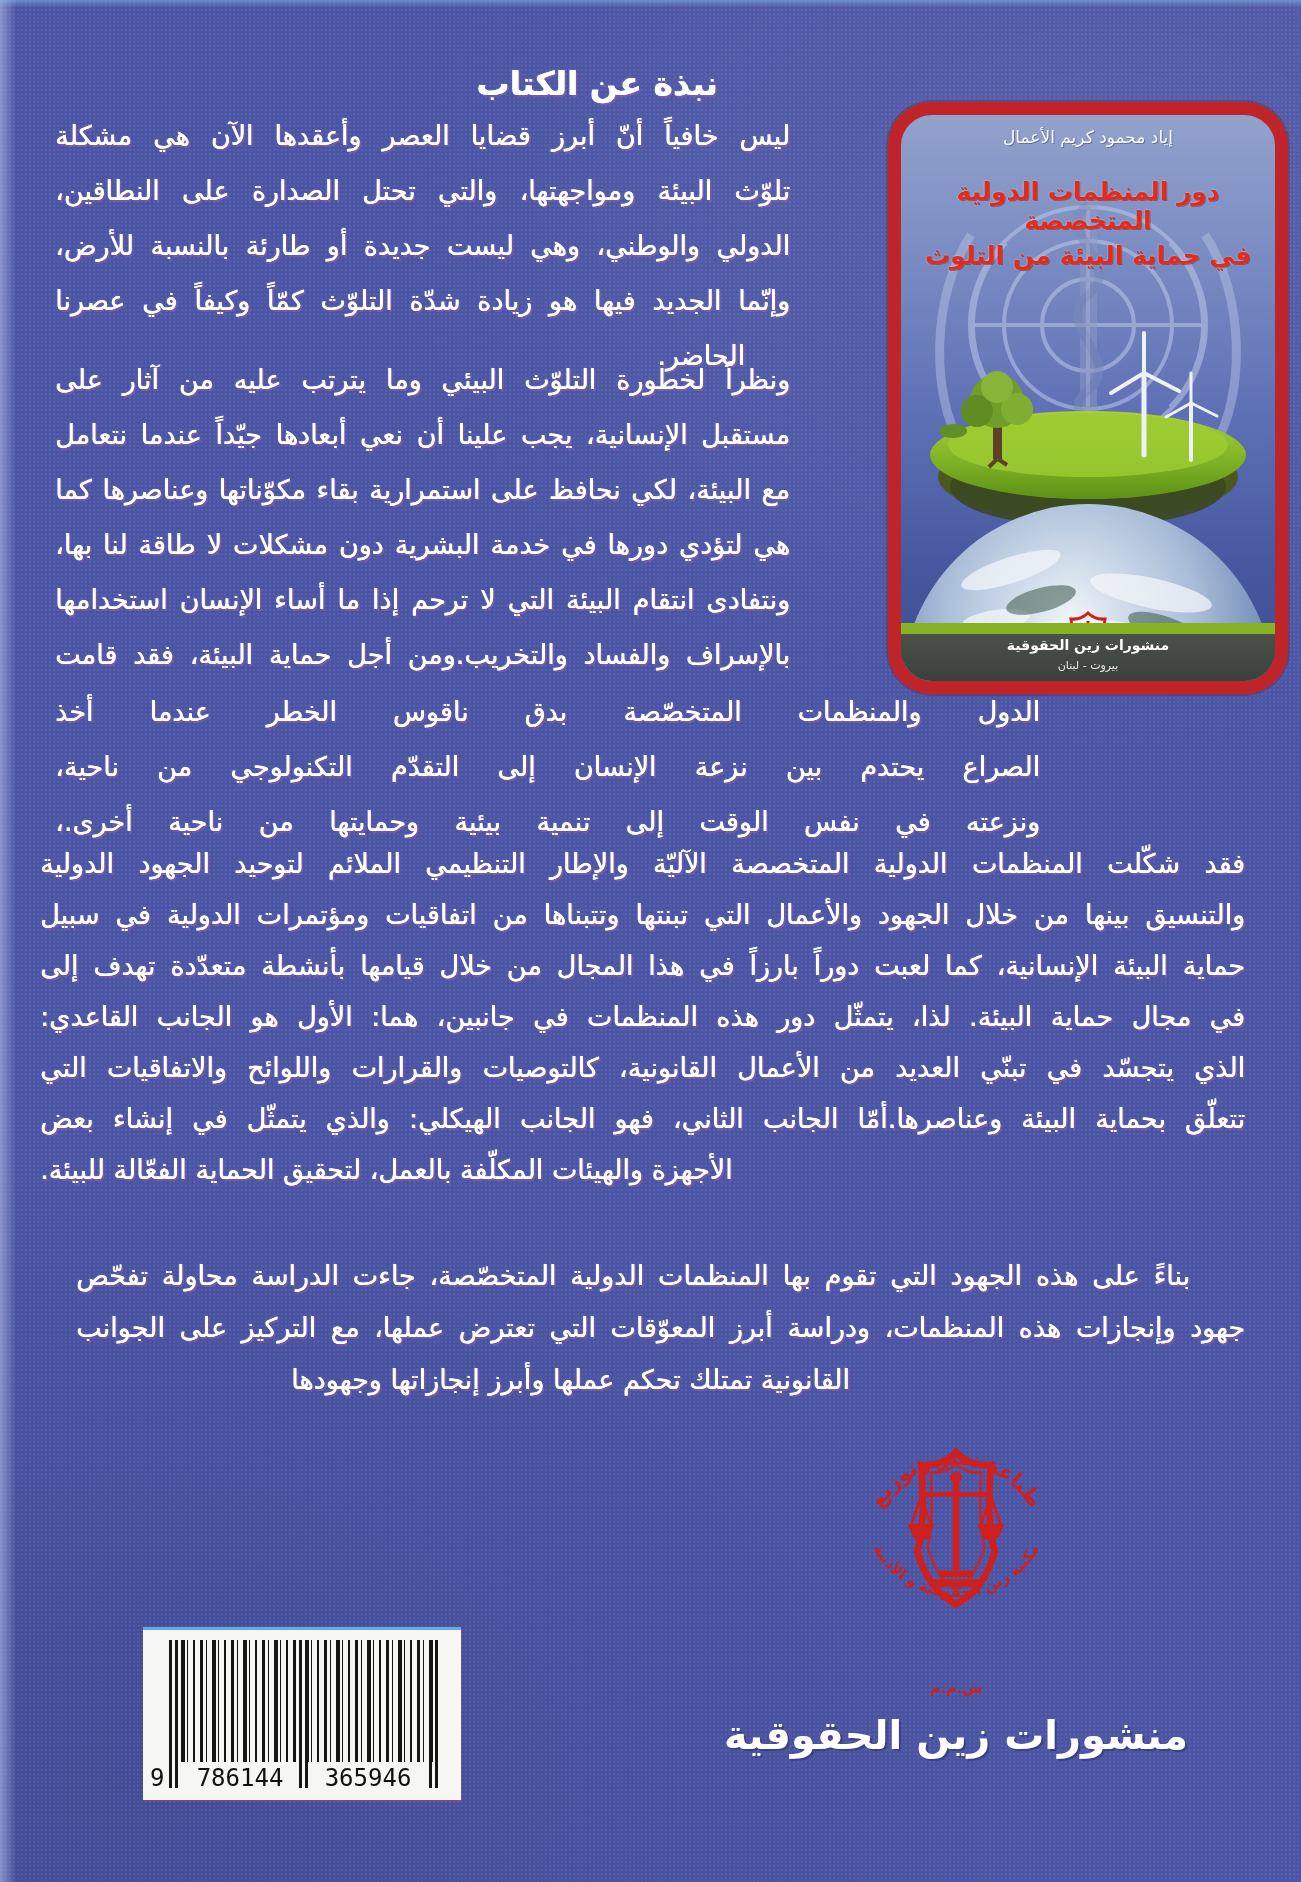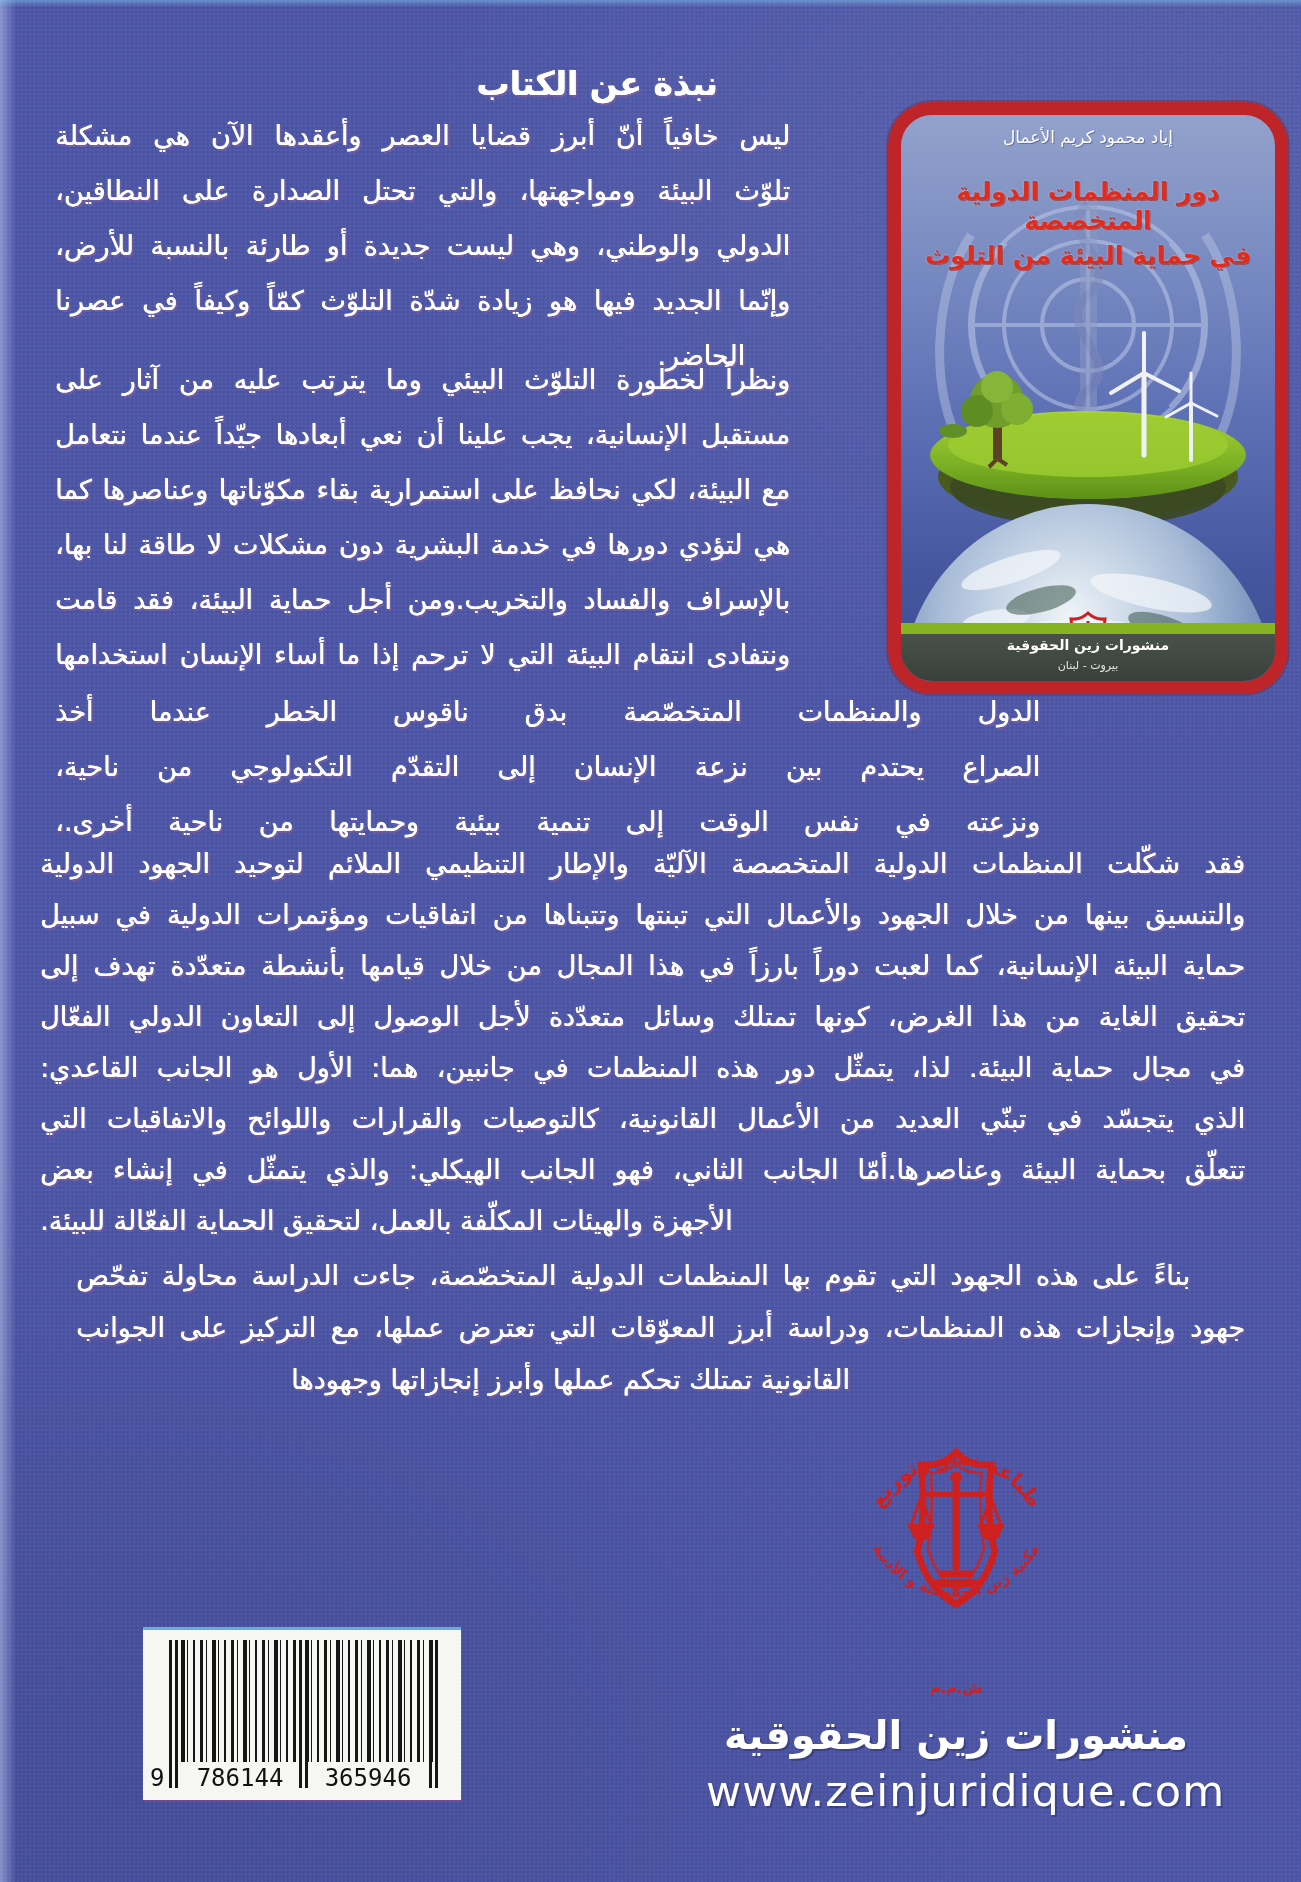--- a/index.html
+++ b/index.html
@@ -90,35 +90,34 @@
     <div class="ar line">الدولي والوطني، وهي ليست جديدة أو طارئة بالنسبة للأرض،</div>
     <div class="ar line">وإنّما الجديد فيها هو زيادة شدّة التلوّث كمّاً وكيفاً في عصرنا</div>
     <div class="ar line end-right">الحاضر.</div>
   </div>
 
   <div class="col" style="left:55px;top:352px;width:735px;">
     <div class="ar line">ونظراً لخطورة التلوّث البيئي وما يترتب عليه من آثار على</div>
     <div class="ar line">مستقبل الإنسانية، يجب علينا أن نعي أبعادها جيّداً عندما نتعامل</div>
     <div class="ar line">مع البيئة، لكي نحافظ على استمرارية بقاء مكوّناتها وعناصرها كما</div>
     <div class="ar line">هي لتؤدي دورها في خدمة البشرية دون مشكلات لا طاقة لنا بها،</div>
+    <div class="ar line">ونتفادى انتقام البيئة التي لا ترحم إذا ما أساء الإنسان استخدامها</div>
     <div class="ar line">بالإسراف والفساد والتخريب.ومن أجل حماية البيئة، فقد قامت</div>
-    <div class="ar line">ونتفادى انتقام البيئة التي لا ترحم إذا ما أساء الإنسان استخدامها</div>
   </div>
 
   <div class="col" style="left:55px;top:684px;width:985px;">
     <div class="ar line">الدول والمنظمات المتخصّصة بدق ناقوس الخطر عندما أخذ</div>
     <div class="ar line">الصراع يحتدم بين نزعة الإنسان إلى التقدّم التكنولوجي من ناحية،</div>
     <div class="ar line">ونزعته في نفس الوقت إلى تنمية بيئية وحمايتها من ناحية أخرى.،</div>
   </div>
 
   <div class="col p3" style="left:40px;top:838px;width:1205px;">
     <div class="ar line">فقد شكّلت المنظمات الدولية المتخصصة الآليّة والإطار التنظيمي الملائم لتوحيد الجهود الدولية</div>
     <div class="ar line">والتنسيق بينها من خلال الجهود والأعمال التي تبنتها وتتبناها من اتفاقيات ومؤتمرات الدولية في سبيل</div>
     <div class="ar line">حماية البيئة الإنسانية، كما لعبت دوراً بارزاً في هذا المجال من خلال قيامها بأنشطة متعدّدة تهدف إلى</div>
-    <div class="ar line">تحقيق الغاية من هذا الغرض، كونها تمتلك وسائل متعدّدة لأجل الوصول إلى التعاون الدولي الفعّال</div>
     <div class="ar line">في مجال حماية البيئة. لذا، يتمثّل دور هذه المنظمات في جانبين، هما: الأول هو الجانب القاعدي:</div>
     <div class="ar line">الذي يتجسّد في تبنّي العديد من الأعمال القانونية، كالتوصيات والقرارات واللوائح والاتفاقيات التي</div>
     <div class="ar line">تتعلّق بحماية البيئة وعناصرها.أمّا الجانب الثاني، فهو الجانب الهيكلي: والذي يتمثّل في إنشاء بعض</div>
     <div class="ar line end-left">الأجهزة والهيئات المكلّفة بالعمل، لتحقيق الحماية الفعّالة للبيئة.</div>
   </div>
 
   <div class="col p4" style="left:40px;top:1250px;width:1205px;">
     <div class="ar line indent">بناءً على هذه الجهود التي تقوم بها المنظمات الدولية المتخصّصة، جاءت الدراسة محاولة تفحّص</div>
     <div class="ar line">جهود وإنجازات هذه المنظمات، ودراسة أبرز المعوّقات التي تعترض عملها، مع التركيز على الجوانب</div>
     <div class="ar line end-left pad-left">القانونية تمتلك تحكم عملها وأبرز إنجازاتها وجهودها</div>
@@ -243,21 +242,20 @@
       <path d="M64,104 L54,132 M64,104 L74,132" stroke-width="3" fill="none"></path>
       <path d="M50,132 L78,132 L72,146 Q64,152 56,146 Z" stroke="none"></path>
       <path d="M136,104 L126,132 M136,104 L146,132" stroke-width="3" fill="none"></path>
       <path d="M122,132 L150,132 L144,146 Q136,152 128,146 Z" stroke="none"></path>
       <rect x="82" y="180" width="36" height="7" rx="3" stroke="none"></rect>
       <rect x="72" y="189" width="56" height="8" rx="4" stroke="none"></rect>
     </g>
   </svg>
 
   <div class="pubname">منشورات زين الحقوقية</div>
-  <div class="website">www.zeinjuridique.com</div>
 
   <div class="barcode">
     <div class="bars"></div>
     <div class="guard g1"></div>
     <div class="guard g2"></div>
     <div class="guard g3"></div>
     <div class="guard g4"></div>
     <div class="guard g5"></div>
     <div class="guard g6"></div>
     <span class="bc-digit bc-d1">9</span>

